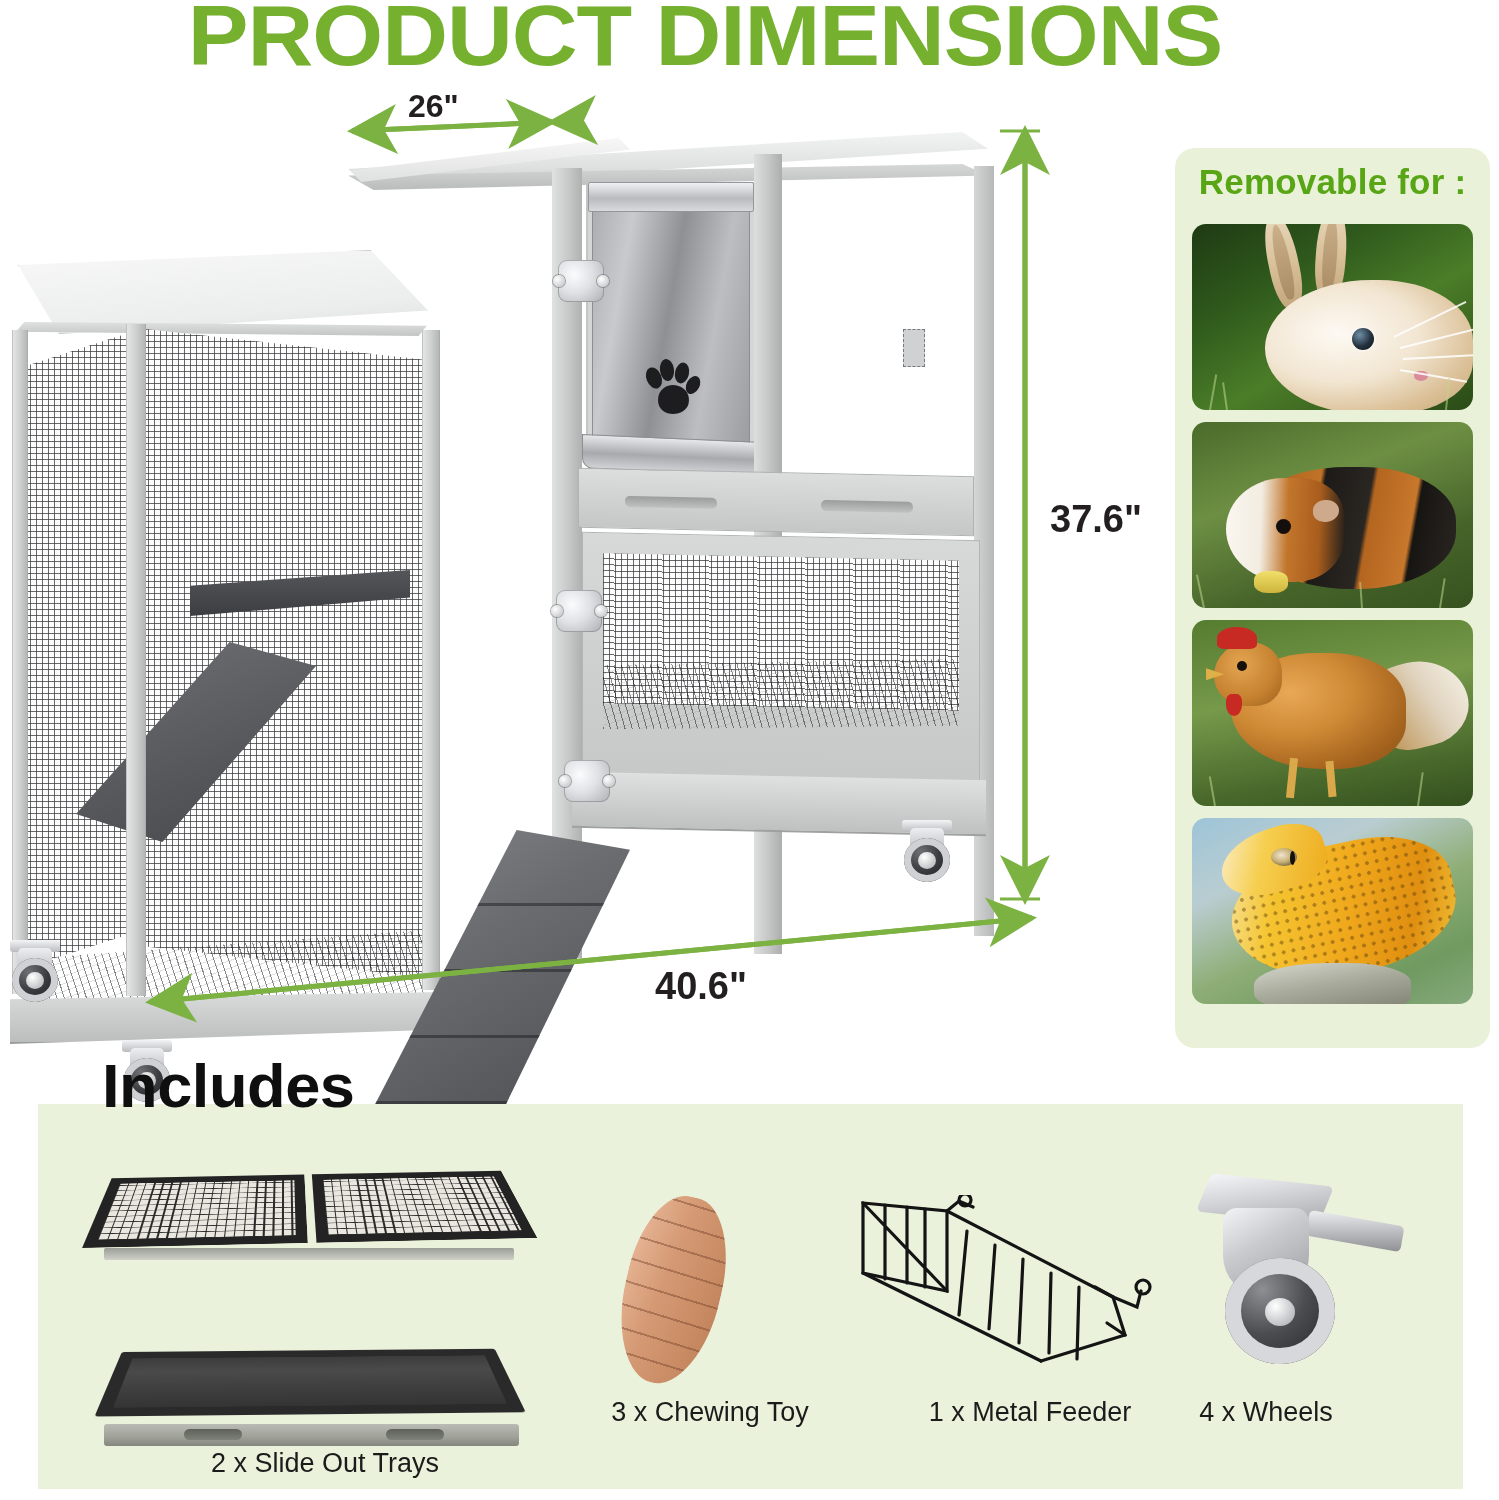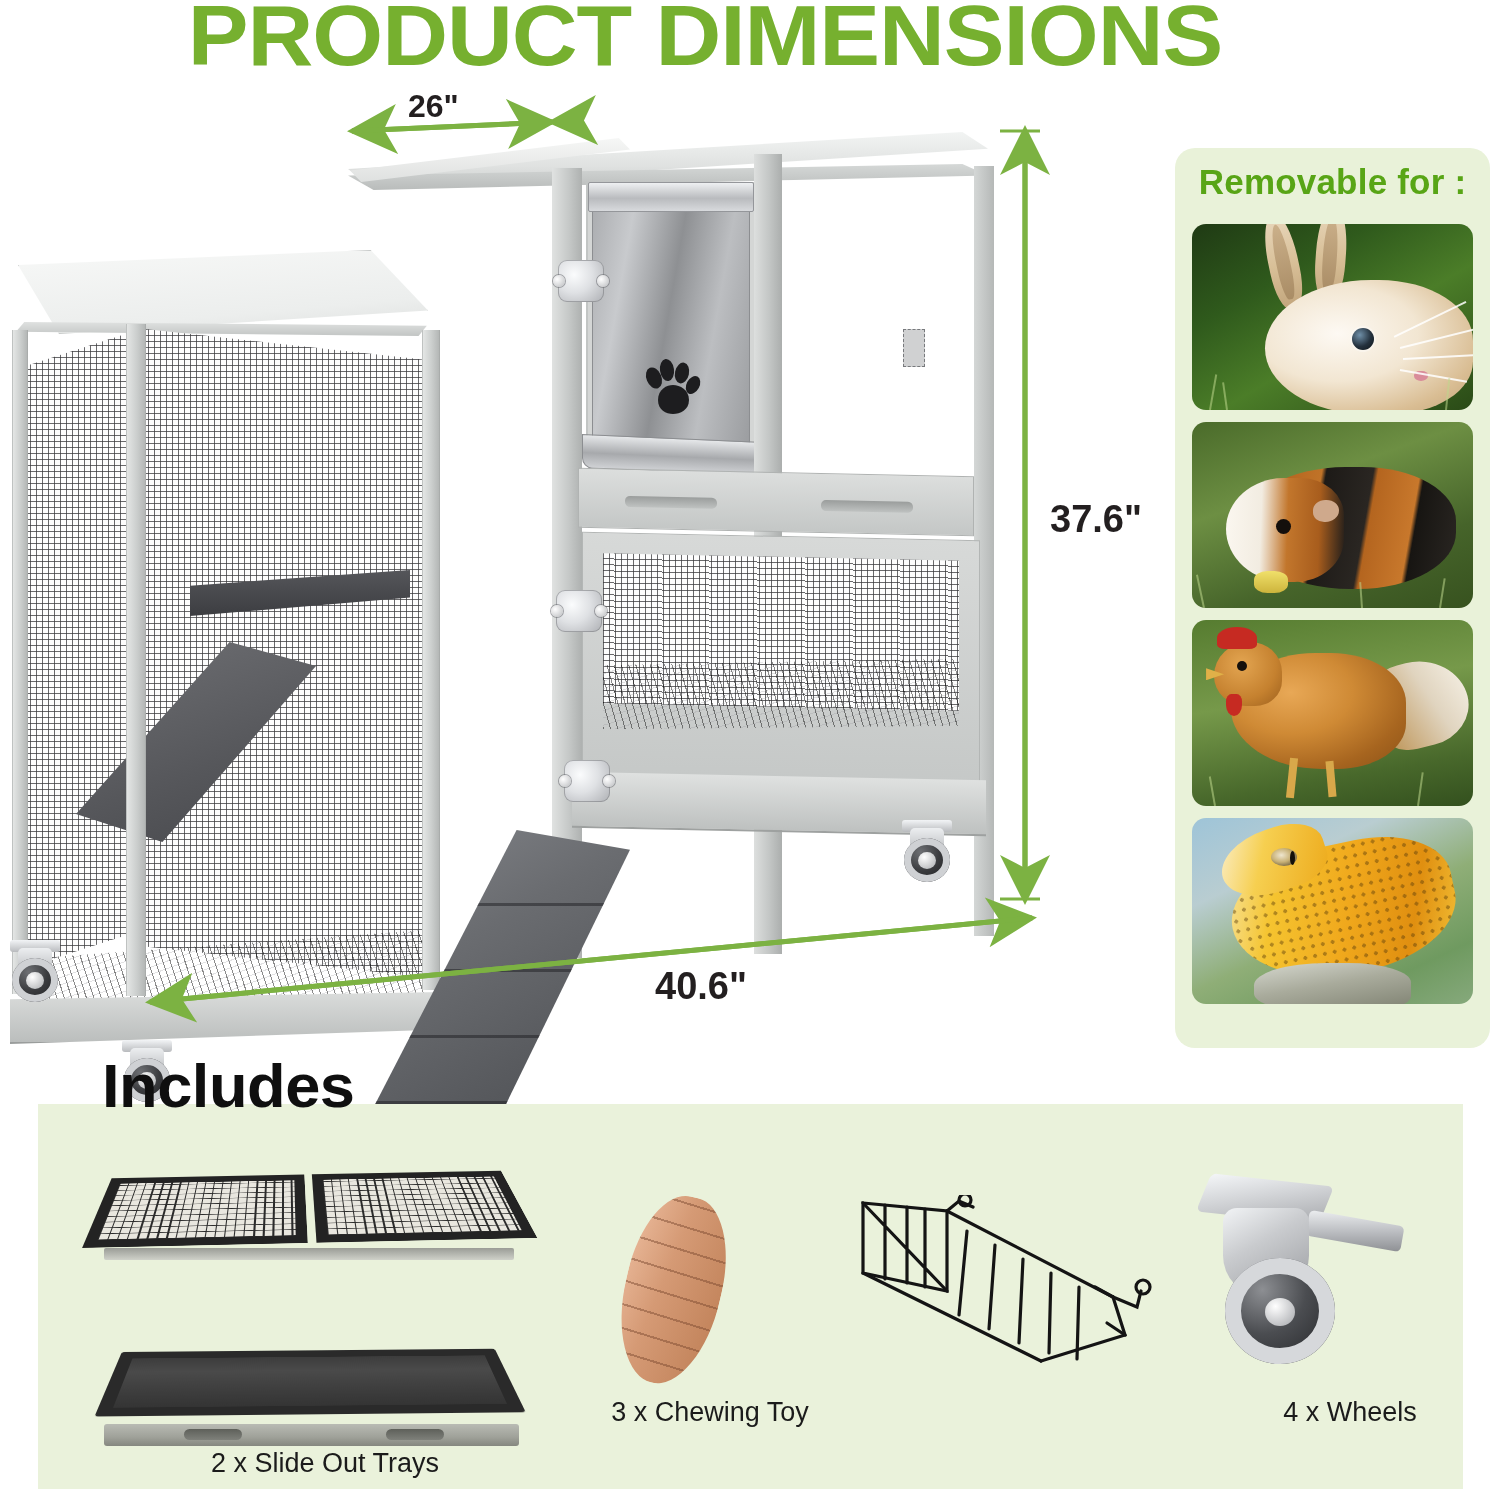--- a/index.html
+++ b/index.html
@@ -410,21 +410,21 @@
     position: absolute;
     font-size: 27px;
     color: #1b1b1b;
     white-space: nowrap;
     text-align: center;
   }
   .lab-mesh  { left: 100px; top: 1265px; width: 450px; }
   .lab-trays { left: 100px; top: 1448px; width: 450px; }
   .lab-toy   { left: 560px; top: 1397px; width: 300px; }
   .lab-feed  { left: 880px; top: 1397px; width: 300px; }
-  .lab-wheel { left: 1220px; top: 1397px; width: 260px; }
+  .lab-wheel { left: 1136px; top: 1397px; width: 260px; }
 
   
   .inc-meshpanel {
     position: absolute; left: 100px; top: 1148px; width: 420px; height: 116px;
     transform: perspective(600px) rotateX(54deg) rotateZ(-2deg);
     transform-style: preserve-3d;
   }
   .inc-meshpanel .half {
     position:absolute; top:0; height:100%; width:49%;
     background-color:#e9e7df;
@@ -708,20 +708,21 @@
         <path d="M92 16 L258 102 M8 78 L186 166"></path>
         <path d="M258 102 L282 112 L286 96 M92 16 L104 6 L118 12"></path>
         <path d="M186 166 L270 140 L258 102"></path>
         <path d="M258 102 L240 92 M270 140 L252 128"></path>
         <path d="M112 36 L104 120 M140 50 L134 134 M168 64 L164 148 M196 78 L194 158 M224 92 L222 164"></path>
         <circle cx="288" cy="92" r="7"></circle>
         <circle cx="110" cy="5" r="6"></circle>
       </g>
     </svg>
   </div>
+  <div class="inc-label lab-feed">1 x Metal Feeder</div>
 
   <div class="inc-caster">
     <div class="plate2"></div>
     <div class="brake"></div>
     <div class="yoke"></div>
     <div class="tire2"></div>
     <div class="hub2"></div>
   </div>
   <div class="inc-label lab-wheel">4 x Wheels</div>
 

